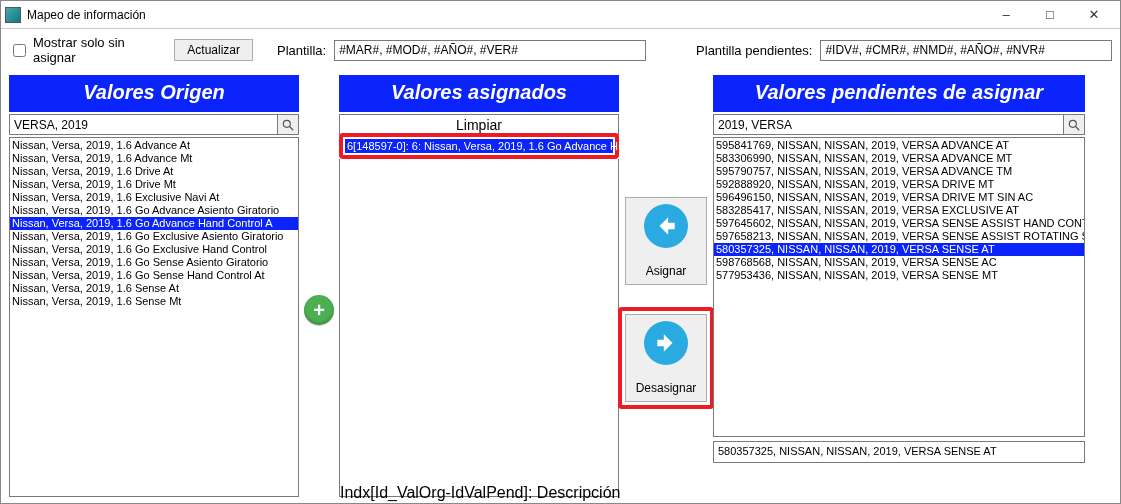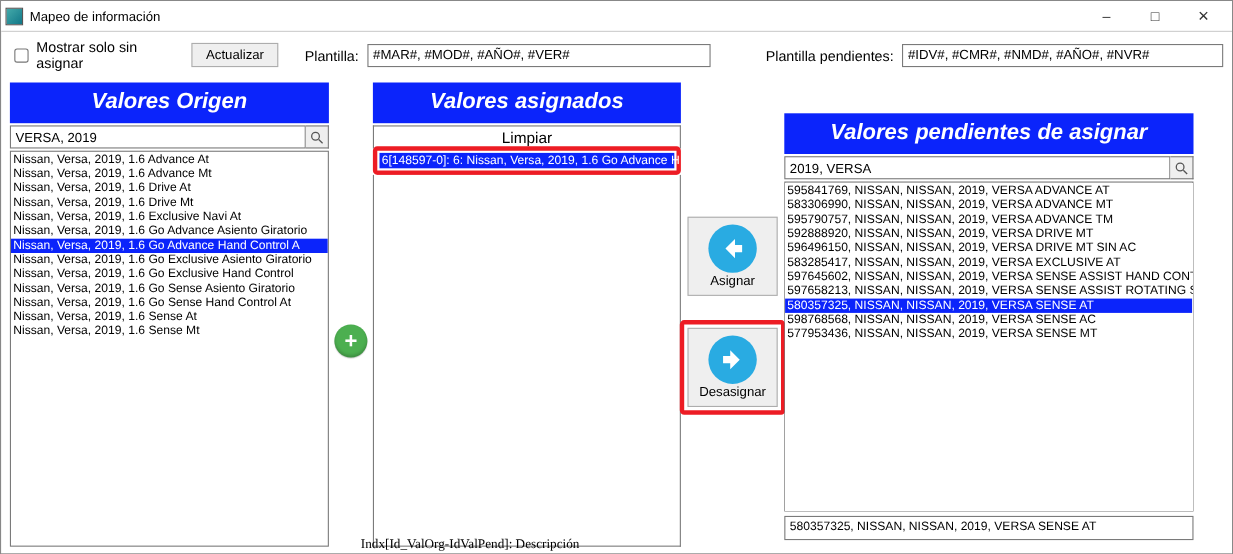--- a/index.html
+++ b/index.html
@@ -65,21 +65,21 @@
     display:flex;
     padding: 6px 8px 2px 8px;
     gap:0;
     height: 430px;
   }
   .col { display:flex; flex-direction:column; }
   .col1 { width: 290px; }
   .col-add { width:40px; display:flex; align-items:flex-start; justify-content:center; padding-top:220px;}
   .col2 { width:280px; }
   .col-act { width:94px; display:flex; flex-direction:column; align-items:center; gap:22px; padding-top:122px;}
-  .col3 { width:372px;margin-top:28px; }
+  .col3 { width:372px; }
 
   .panel-header {
     background:#0b24fb;
     color:#fff;
     font-weight:bold;
     font-size:20px;
     text-align:center;
     padding:6px 0 8px 0;
     font-style: italic;
     font-family: Arial, sans-serif;
@@ -144,21 +144,21 @@
     color:#fff; font-size:20px; font-weight:bold;
     box-shadow: inset 0 -2px 3px rgba(0,0,0,.2), 0 1px 1px rgba(0,0,0,.2);
   }
 
   .action-btn {
     width:82px;
     border:1px solid #adadad;
     background:#efefef;
     padding:6px 4px 6px 4px;
     display:flex; flex-direction:column; align-items:center;
-    gap:0;
+    gap:16px;
     font-size:12px;
   }
   .arrow-circle {
     width:44px; height:44px; border-radius:50%;
     background:#29abe2;
     display:flex; align-items:center; justify-content:center;
   }
   .arrow-circle svg { width:26px; height:26px; fill:#fff; }
   .redwrap-btn {
     border:4px solid #ed1c24;
@@ -173,23 +173,22 @@
     font-size:11px;
     padding:3px 4px;
     background:#fff;
     white-space:nowrap;
     overflow:hidden;
   }
 
   .status {
     position:absolute;
     bottom:2px;
-    left:328px;
-    font-size:12px;
-    font-family:Liberation Serif, serif;
+    left:340px;
+    font-size:16px;
   }
 
   .mag svg { width:14px; height:14px; }
 </style>
 </head>
 <body>
 
 <div class="titlebar">
   <div class="app-icon"></div>
   <div class="title">Mapeo de información</div>

